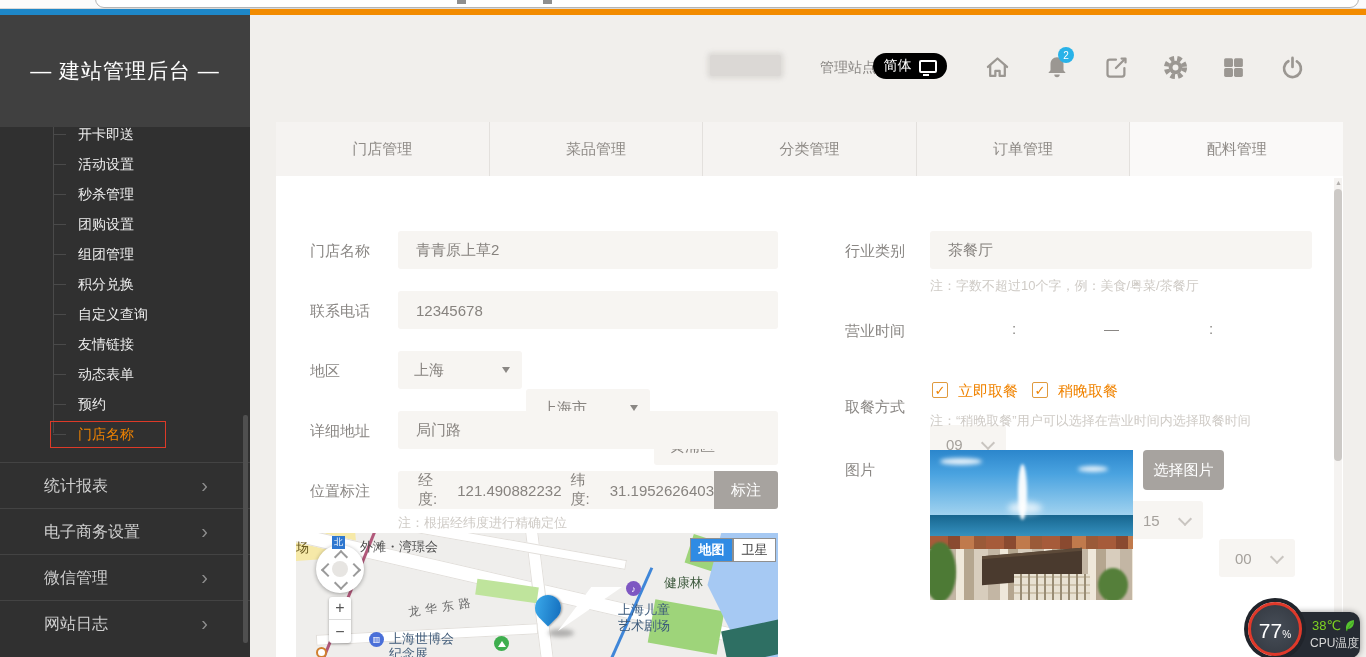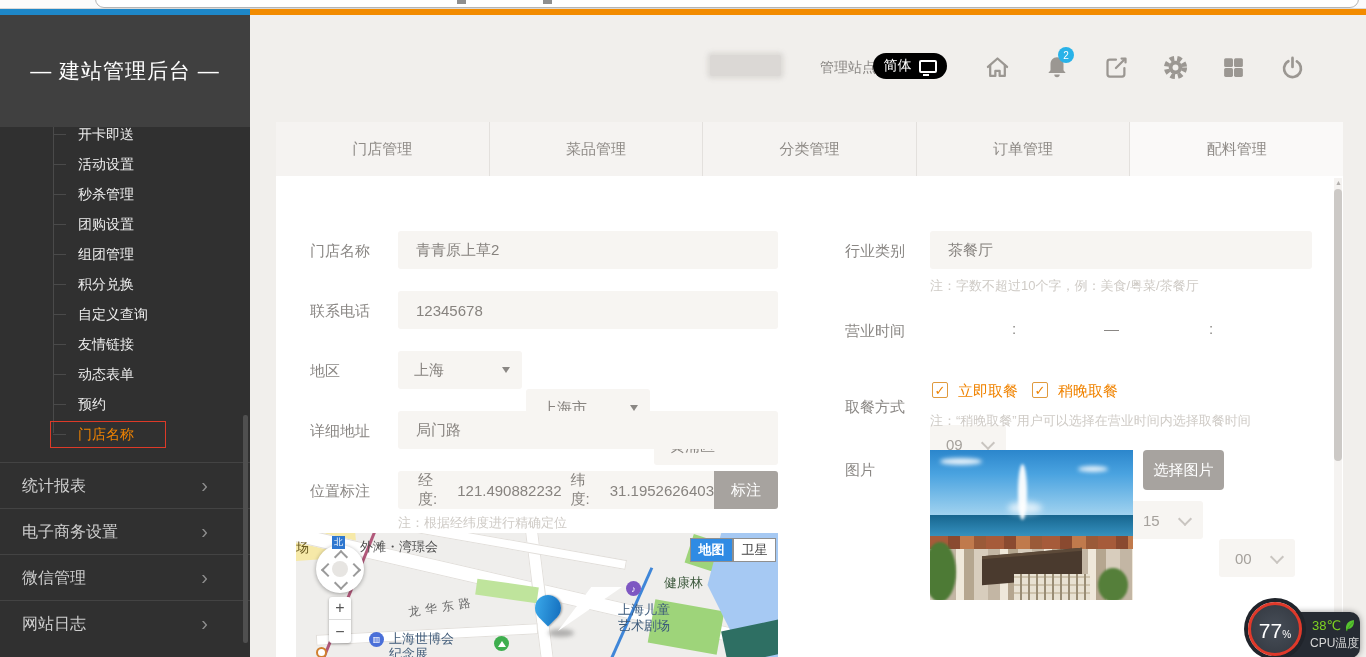--- a/index.html
+++ b/index.html
@@ -22,21 +22,21 @@
   .sidebar{left:0;top:15px;width:250px;height:642px;background:#303030;}
   .logo{position:absolute;left:0;top:0;width:250px;height:112px;background:#404040;z-index:3;
         display:flex;align-items:center;justify-content:center;color:#fff;font-size:21px;letter-spacing:1px;}
   .menu{position:absolute;left:0;top:104px;width:250px;}
   .vline{position:absolute;left:53px;top:8px;width:1px;height:306px;background:#4a4a4a;}
   .m-item{position:relative;height:30px;line-height:30px;color:#ededed;font-size:14px;padding-left:78px;cursor:pointer;}
   .m-item .tick{position:absolute;left:53px;top:15px;width:13px;height:1px;background:#4a4a4a;}
   .m-item.active{color:#f08300;}
   .m-item.active .hl{position:absolute;left:50px;top:2px;width:114px;height:25px;border:1px solid #dd3a28;}
   .sections{position:absolute;left:0;top:447px;width:250px;}
-  .s-item{position:relative;height:45px;line-height:45px;border-top:1px solid #434343;color:#cfcfcf;font-size:16px;padding-left:22px;cursor:pointer;}
+  .s-item{position:relative;height:45px;line-height:45px;border-top:1px solid #434343;color:#cfcfcf;font-size:16px;padding-left:44px;cursor:pointer;}
   .s-item .chev{position:absolute;right:42px;top:0;color:#8d8d8d;font-size:20px;}
   .side-scroll{position:absolute;left:243px;top:400px;width:5px;height:228px;background:#4f4f4f;border-radius:2px;}
 
   
   .hdr-text{font-size:14px;color:#8a8784;margin-left:28px;}
   .redacted{left:710px;top:55px;width:71px;height:21px;background:#dbd8d5;border-radius:2px;box-shadow:0 0 4px 3px rgba(219,216,213,.85);}
   .lang-pill{left:873px;top:53px;width:74px;height:26px;background:#000000;border-radius:13px;color:#fff;font-size:14px;
              display:flex;align-items:center;justify-content:center;gap:7px;cursor:pointer;}
   .mon{position:relative;width:14px;height:9px;border:2px solid #fff;border-radius:2px;}
   .mon::after{content:"";position:absolute;left:2px;bottom:-5px;width:6px;height:2px;background:#fff;}

